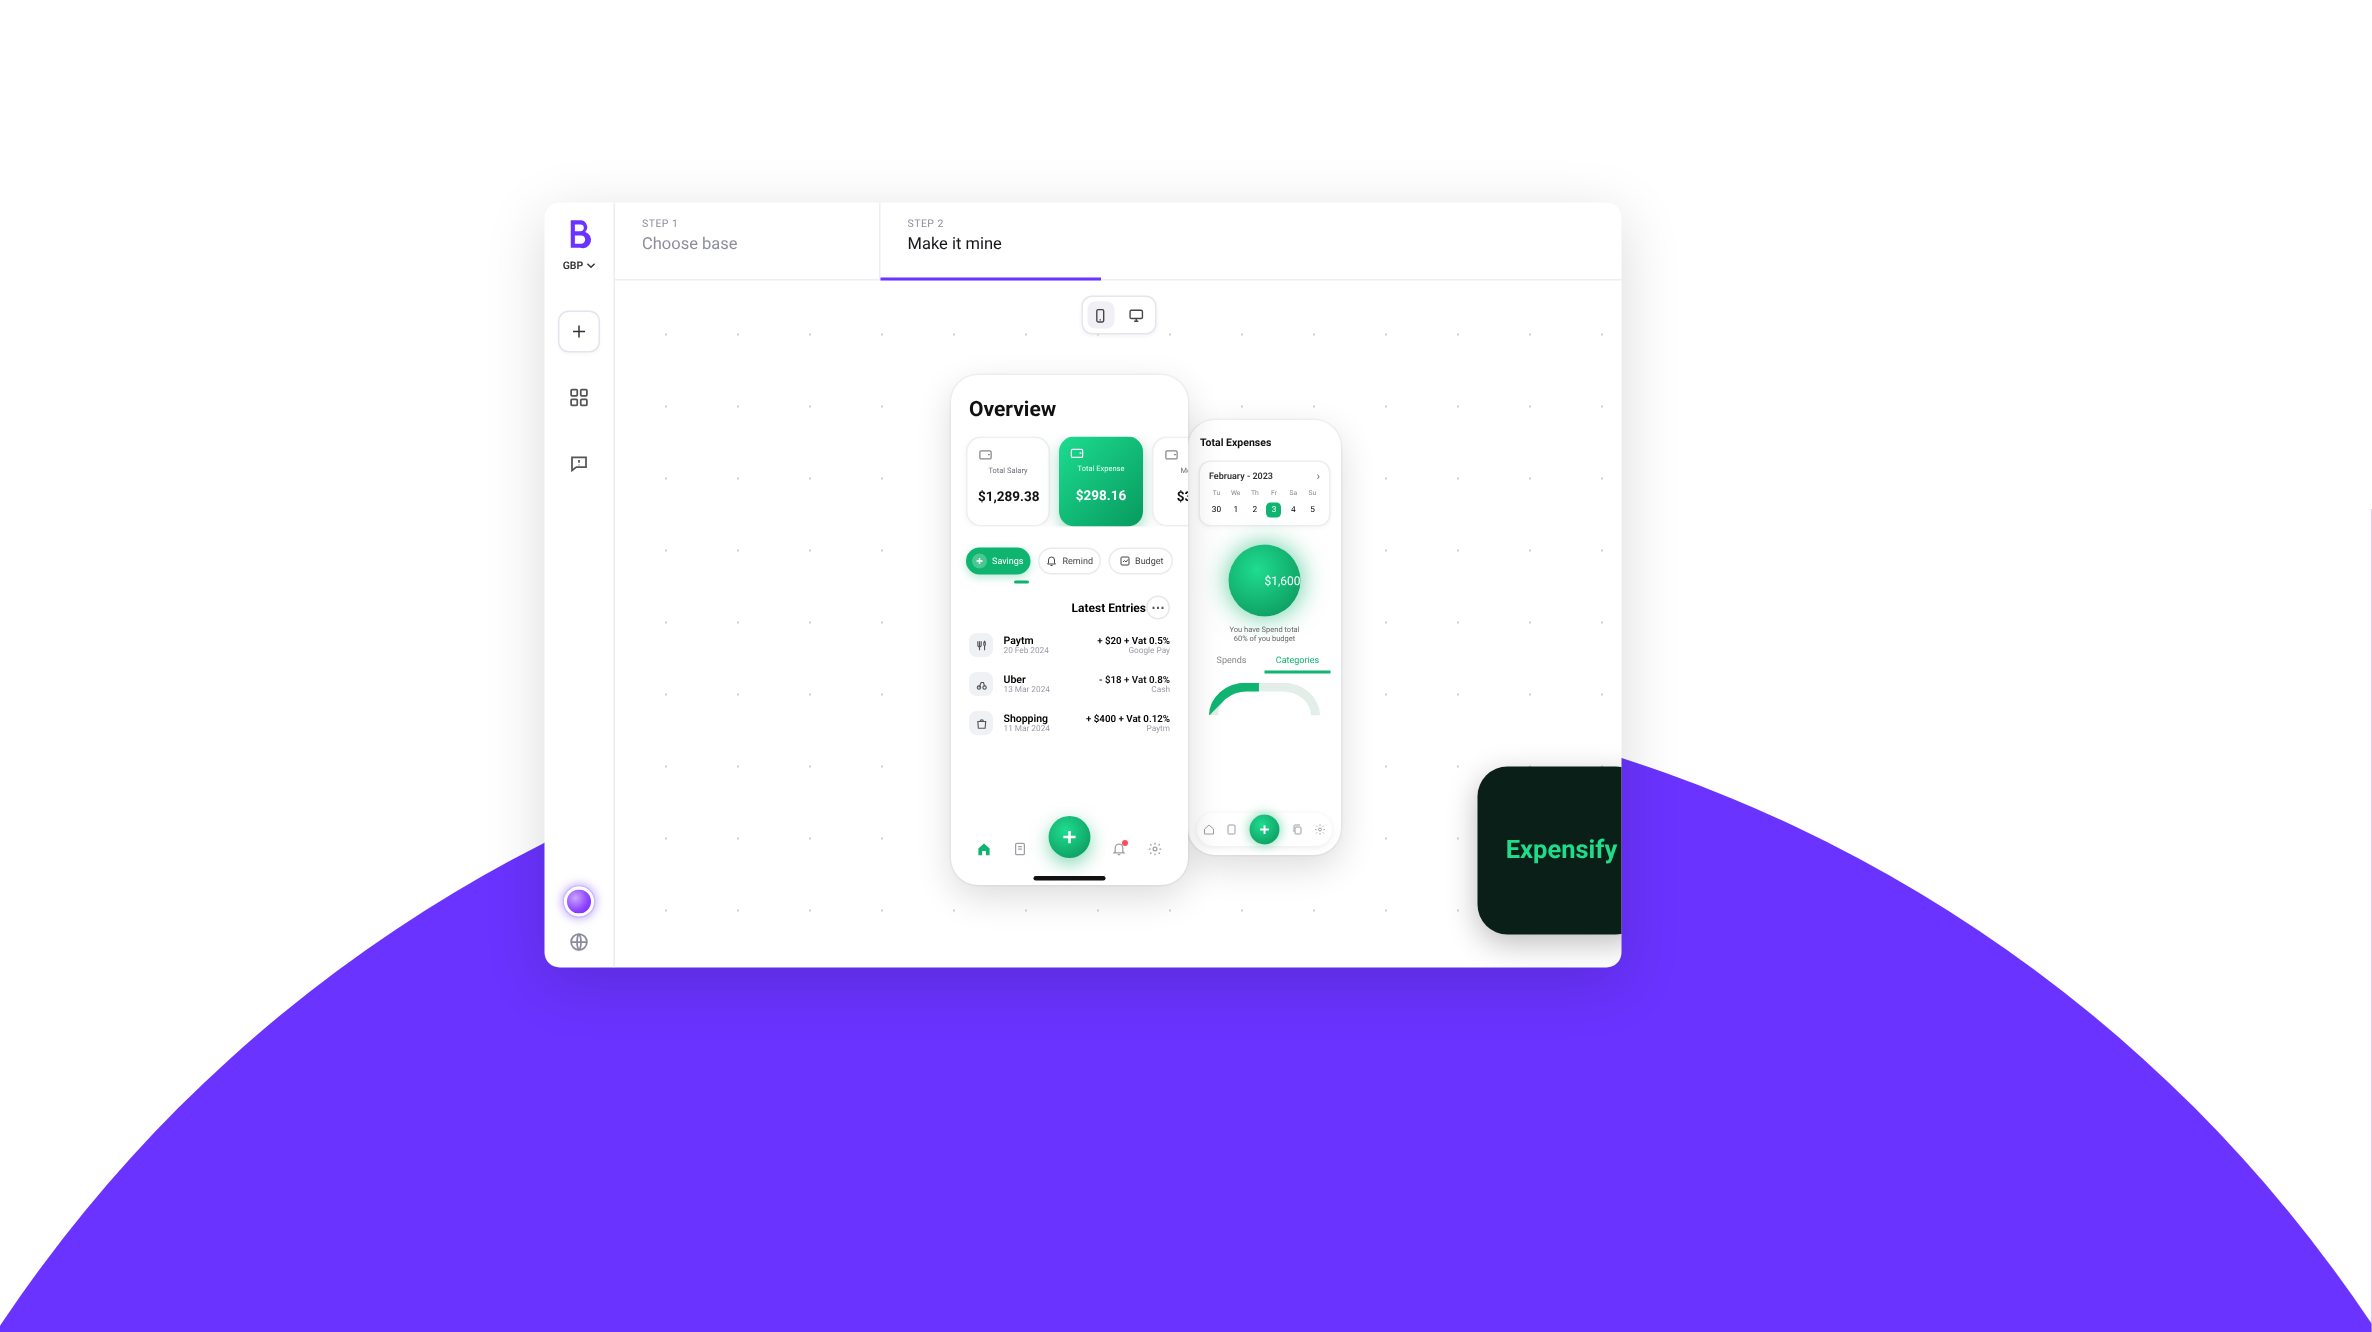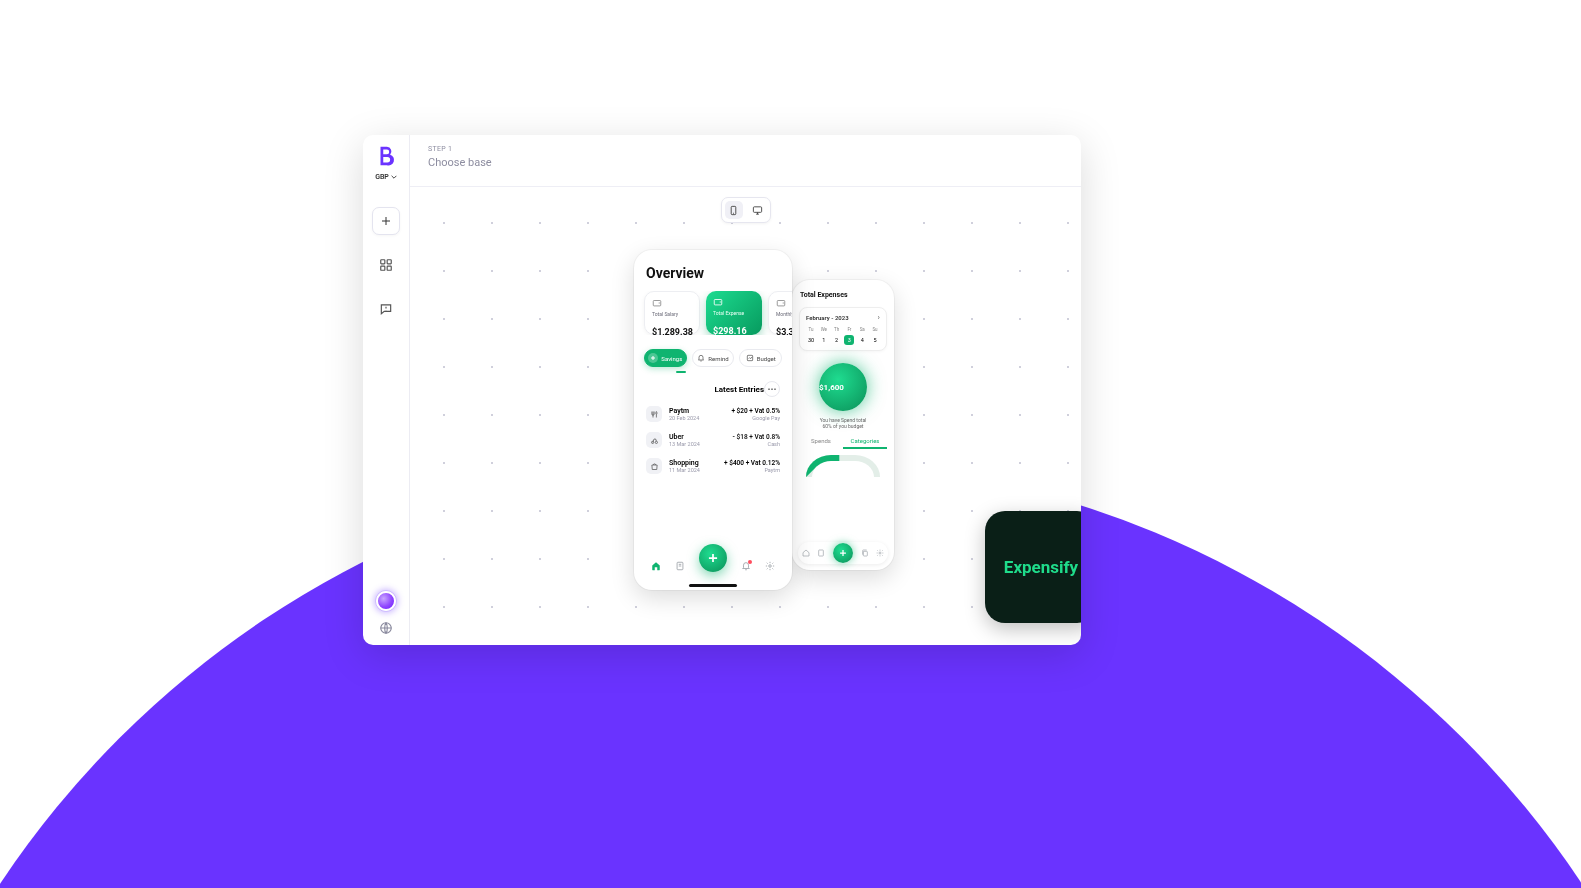--- a/index.html
+++ b/index.html
@@ -115,42 +115,42 @@
   .pb-arrow{font-size:8px; color:#666;}
   .pb-days{display:flex; justify-content:space-between; margin-top:5px;}
   .pb-day-col{display:flex; flex-direction:column; align-items:center; gap:3px;}
   .pb-day-name{font-size:4.5px; color:#888;}
   .pb-day-num{font-size:5.5px; width:10px; height:10px; display:flex; align-items:center; justify-content:center; border-radius:3px;}
   .pb-day-num.sel{background:#0fb470; color:#fff;}
   .pb-ring-wrap{display:flex; justify-content:center; margin-top:12px;}
   .pb-ring{width:48px;height:48px;border-radius:50%;
     background: radial-gradient(circle at 40% 35%, #1fdc90, #0a8f57);
     box-shadow:0 0 18px rgba(16,180,112,.7);
-    display:flex; align-items:center; justify-content:flex-start; color:#fff; font-size:8px; font-weight:700;}
+    display:flex; align-items:center; justify-content:flex-end; color:#fff; font-size:8px; font-weight:400;}
   .pb-spend-note{font-size:5px; text-align:center; color:#666; margin-top:6px; padding:0 10px;}
   .pb-tabs{display:flex; margin:8px 7px 0; font-size:6px; color:#888;}
   .pb-tab{flex:1; text-align:center; padding-bottom:3px;}
   .pb-tab.active{color:#0fb470; border-bottom:2px solid #0fb470;}
   .pb-chart{margin:6px 14px 0; height:22px; position:relative;}
   .pb-arc{position:absolute; inset:0; border:6px solid #e3eee8; border-bottom-color:transparent; border-radius:50px 50px 0 0 / 44px 44px 0 0; border-bottom:none;}
   .pb-arc2{position:absolute; inset:0; border:6px solid transparent; border-left-color:#0fb470; border-top-color:#0fb470; border-radius:50px 50px 0 0 / 44px 44px 0 0; clip-path: polygon(0 0, 45% 0, 45% 100%, 0 100%);}
   .pb-nav{position:absolute; bottom:6px; left:6px; right:6px; height:22px; display:flex; align-items:center; justify-content:space-around; background:#fff; border-radius:12px; box-shadow:0 1px 4px rgba(0,0,0,.08);}
   .pb-nav .fab2{width:20px;height:20px;border-radius:50%;
     background:radial-gradient(circle at 40% 35%, #1fdc90, #0a8f57); box-shadow:0 0 8px rgba(16,180,112,.6);
     display:flex;align-items:center;justify-content:center;}
   .pb-nav-ic{width:8px;height:8px;color:#9aa0a6;}
 
   
   .phone-front {
     left: 224px; top: 115px; width: 158px; height: 340px; z-index:2;
   }
   .pf-title{font-size:14px; font-weight:700; padding:15px 12px 10px; color:#111;}
   .pf-cards{display:flex; gap:6px; padding:0 10px; overflow:hidden;}
-  .pf-card{width:56px; min-width:56px; height:44px; border-radius:10px; padding:6px 7px;
-    background:#fff; border:1px solid #edeef2; box-shadow:0 1px 4px rgba(0,0,0,.05);}
+  .pf-card{width:56px; min-width:56px; height:60px; border-radius:10px; padding:6px 7px;
+    background:#fff; border:1px solid #edeef2; box-shadow:0 1px 4px rgba(0,0,0,.05);text-align:center;}
   .pf-card.accent{background:linear-gradient(135deg,#1ddc90,#079a5e); border:none; color:#fff; box-shadow:0 4px 10px rgba(7,154,94,.35);}
   .pf-card-ic{width:10px;height:10px;opacity:.7;}
   .pf-card.accent .pf-card-ic{opacity:1;}
   .pf-card-lbl{font-size:5px; margin-top:3px; color:#6b6b78;}
   .pf-card.accent .pf-card-lbl{color:#e8fff4;}
   .pf-card-val{font-size:9px; font-weight:700; margin-top:10px; color:#111;}
   .pf-card.accent .pf-card-val{color:#fff;}
 
   .pf-chips{display:flex; gap:5px; margin:14px 10px 0;}
   .pf-chip{flex:1; height:18px; border-radius:9px; display:flex; align-items:center; justify-content:center; gap:3px;
@@ -251,20 +251,24 @@
         </svg>
     </div>
   </aside>
 
   <div class="main">
     <div class="steps">
       <div class="step">
         <div class="step-label">STEP 1</div>
         <div class="step-title">Choose base</div>
       </div>
+      <div class="step active">
+        <div class="step-label">STEP 2</div>
+        <div class="step-title">Make it mine</div>
+      </div>
     </div>
 
     <div class="canvas"></div>
 
     <div class="view-toggle">
       <div class="vt-btn active">
         <svg class="vt-ic" viewBox="0 0 24 24" fill="none" stroke="currentColor" stroke-width="2">
             <rect x="7" y="3" width="10" height="18" rx="2"></rect>
             <line x1="11" y1="18" x2="13" y2="18"></line>
           </svg>

